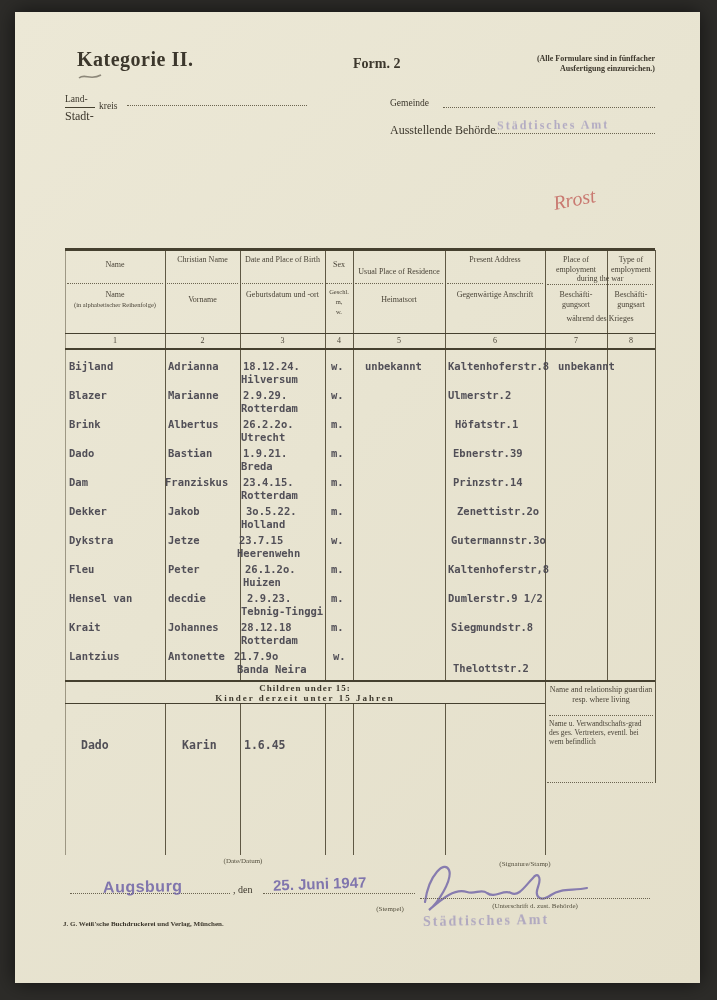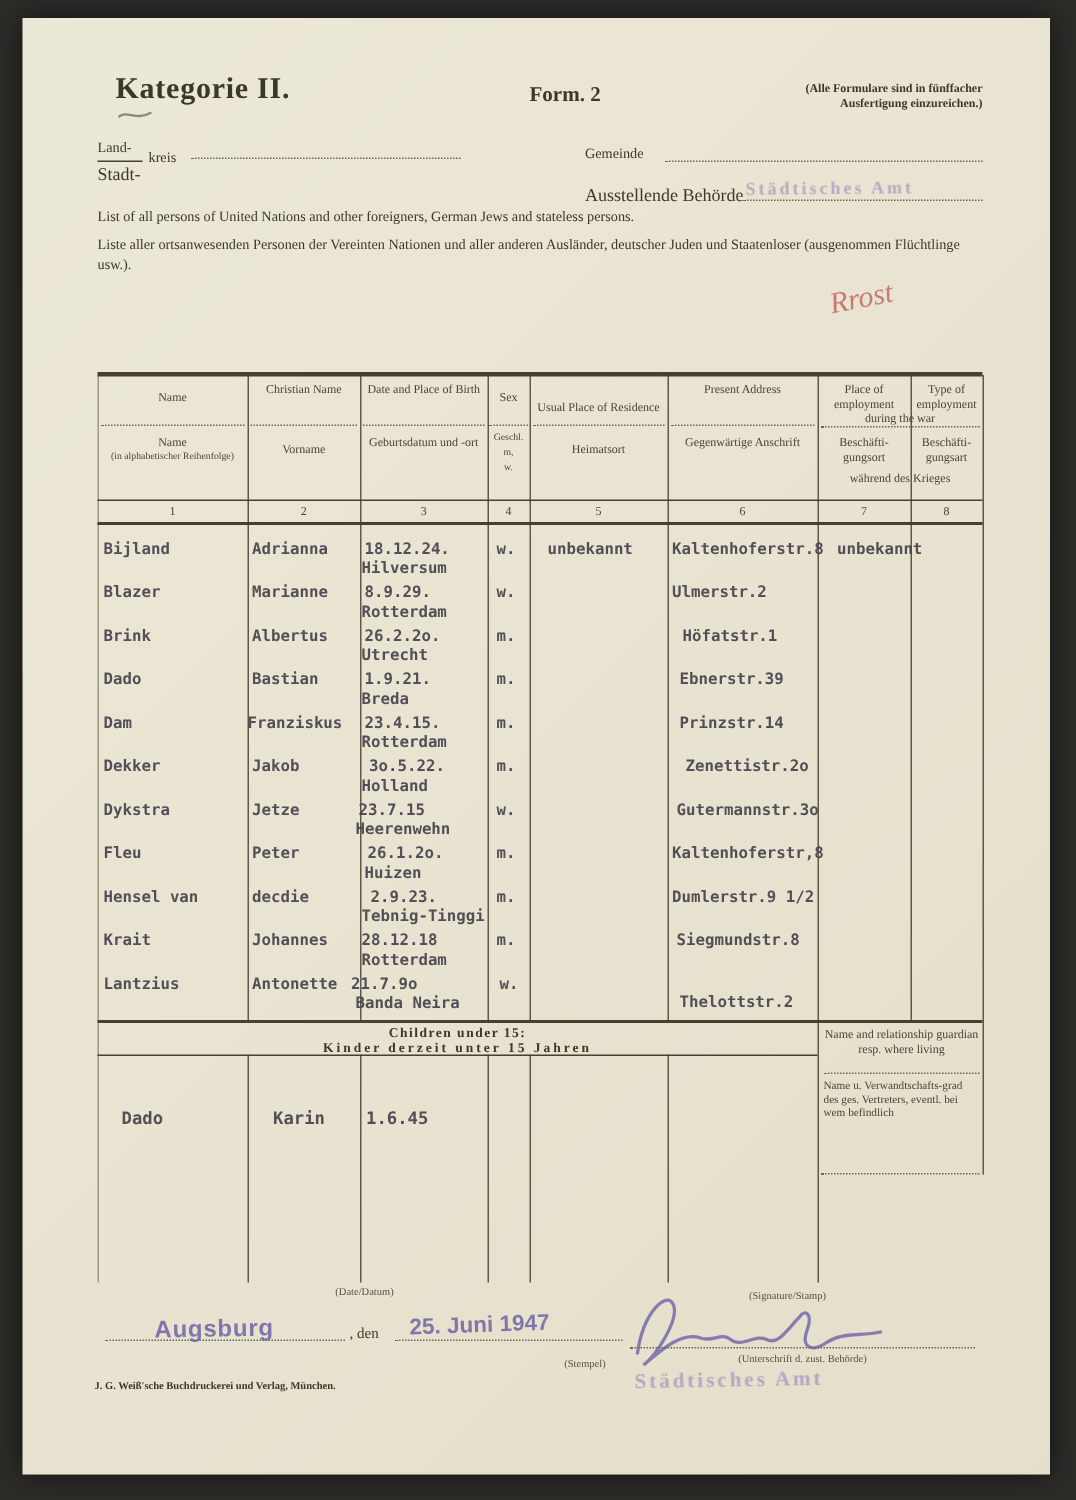--- a/index.html
+++ b/index.html
@@ -38,22 +38,20 @@
   <div class="abs ser" style="left:84px;top:89px;font-size:9.5px">kreis</div>
   <div class="dot" style="left:112px;top:93px;width:180px"></div>
 
   <div class="abs ser" style="left:375px;top:86px;font-size:9.5px">Gemeinde</div>
   <div class="dot" style="left:428px;top:95px;width:212px"></div>
 
   <div class="abs ser" style="left:375px;top:111px;font-size:12px">Ausstellende Behörde</div>
   <div class="abs stampF" style="left:482px;top:106px;font-size:12px;transform:rotate(-.5deg)">Städtisches Amt</div>
   <div class="dot" style="left:480px;top:121px;width:160px"></div>
 
-  <div class="abs ser" style="left:50px;top:128px;width:600px;font-size:9.5px">List of all persons of United Nations and other foreigners, German Jews and stateless persons.</div>
-  <div class="abs ser" style="left:50px;top:146px;width:596px;font-size:9.5px;line-height:1.35">Liste aller ortsanwesenden Personen der Vereinten Nationen und aller anderen Ausländer, deutscher Juden und Staatenloser (ausgenommen Flüchtlinge usw.).</div>
 
   <div class="abs red" style="left:538px;top:176px;font-size:20px;transform:rotate(-11deg);opacity:.8">Rrost</div>
 
   <div class="hl" style="left:50px;top:236px;width:590px;height:3px"></div>
   <div class="hl" style="left:50px;top:321px;width:590px;height:1px"></div>
   <div class="hl" style="left:50px;top:336px;width:590px;height:2px"></div>
   <div class="hl" style="left:50px;top:668px;width:590px;height:2px"></div>
   <div class="hl" style="left:50px;top:691px;width:480px;height:1px"></div>
   <div class="dot" style="left:532px;top:770px;width:106px"></div>
 
@@ -123,21 +121,21 @@
     <span class="abs tw" style="left:178px">18.12.24.</span>
     <span class="abs tw" style="left:176px;top:13px">Hilversum</span>
     <span class="abs tw" style="left:266px">w.</span>
     <span class="abs tw" style="left:300px">unbekannt</span>
     <span class="abs tw" style="left:383px">Kaltenhoferstr.8</span>
     <span class="abs tw" style="left:493px">unbekannt</span>
   </div>
   <div class="abs" style="left:50px;top:377px;width:590px;height:29px">
     <span class="abs tw" style="left:4px">Blazer</span>
     <span class="abs tw" style="left:103px">Marianne</span>
-    <span class="abs tw" style="left:178px">8.9.29.</span>
+    <span class="abs tw" style="left:178px">2.9.29.</span>
     <span class="abs tw" style="left:176px;top:13px">Rotterdam</span>
     <span class="abs tw" style="left:266px">w.</span>
     <span class="abs tw" style="left:383px">Ulmerstr.2</span>
   </div>
   <div class="abs" style="left:50px;top:406px;width:590px;height:29px">
     <span class="abs tw" style="left:4px">Brink</span>
     <span class="abs tw" style="left:103px">Albertus</span>
     <span class="abs tw" style="left:178px">26.2.2o.</span>
     <span class="abs tw" style="left:176px;top:13px">Utrecht</span>
     <span class="abs tw" style="left:266px">m.</span>

